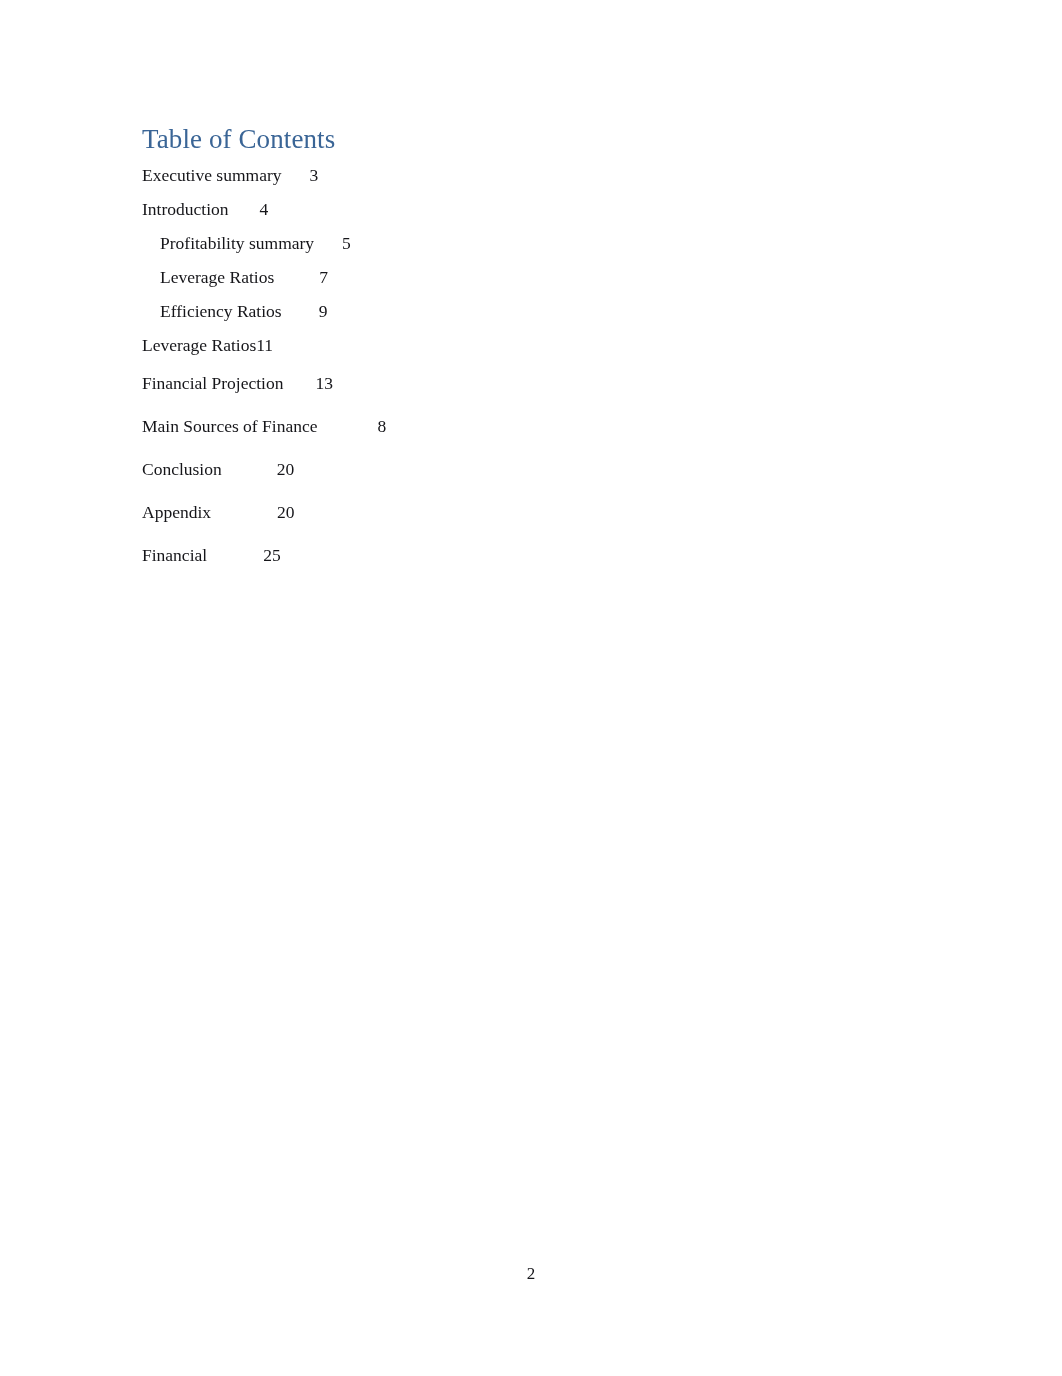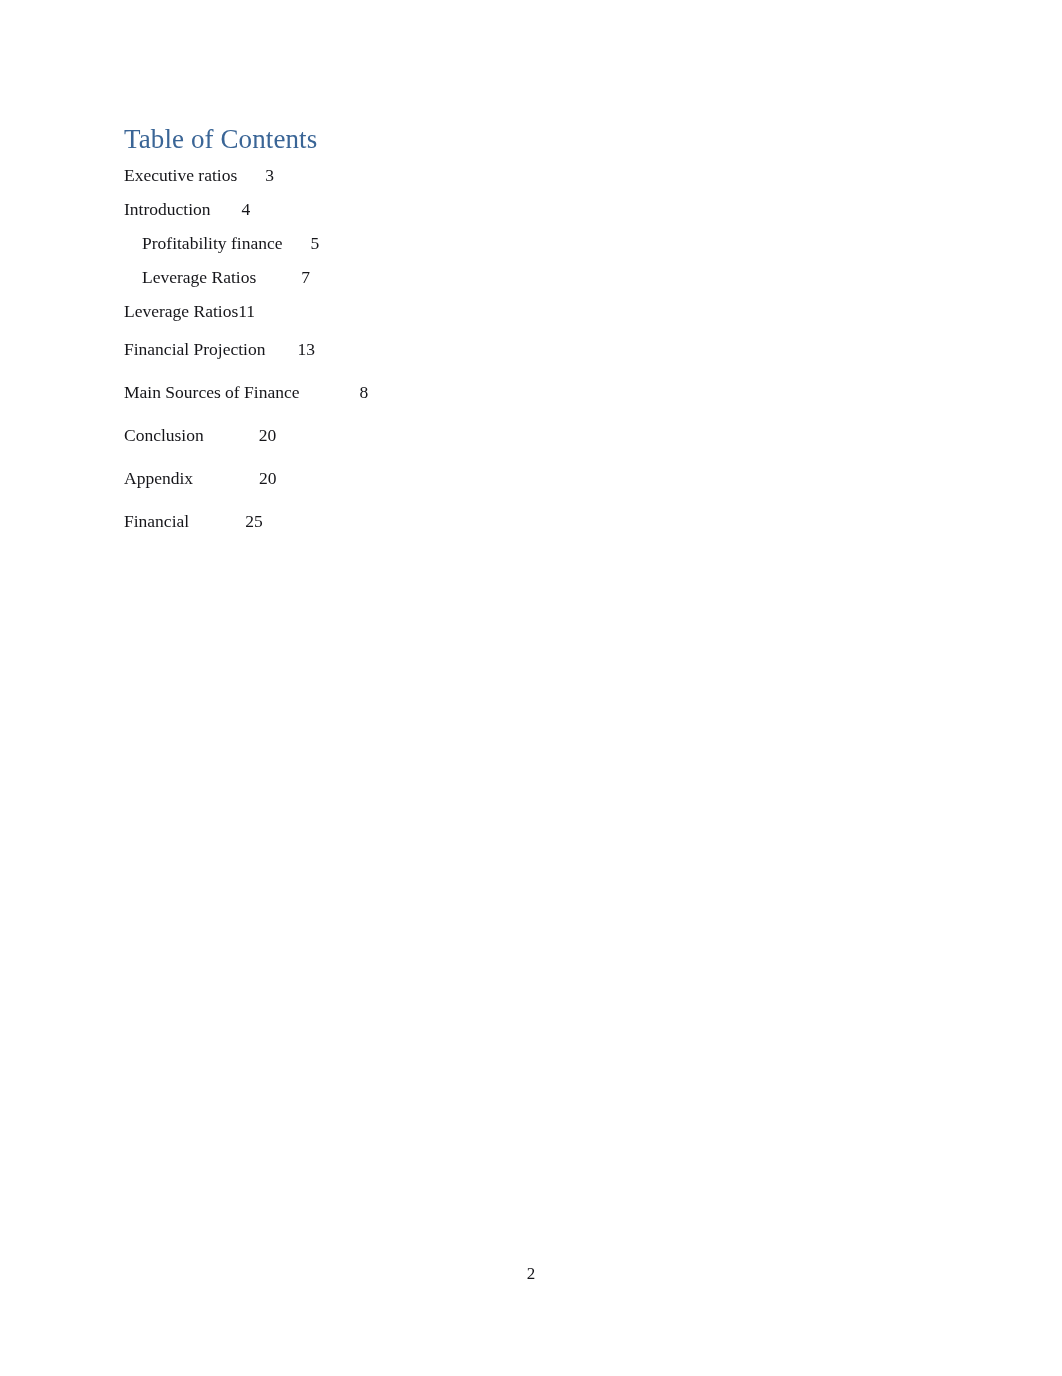--- a/index.html
+++ b/index.html
@@ -14,21 +14,21 @@
     width: 1062px;
     height: 1376px;
     background: #ffffff;
     overflow: hidden;
     font-family: "Liberation Serif", "DejaVu Serif", serif;
     -webkit-font-smoothing: antialiased;
   }
 
   .content {
     position: absolute;
-    left: 124px;
+    left: 142px;
     top: 122px;
     width: 810px;
   }
 
   .toc-title {
     font-family: "Liberation Serif", "DejaVu Serif", serif;
     font-size: 27px;
     line-height: 34px;
     font-weight: normal;
     color: #3a6596;
@@ -102,24 +102,25 @@
 </head>
 <body>
 
 <div class="page">
 
   <div class="content">
 
     <h1 class="toc-title">Table of Contents</h1>
 
     <div class="toc-list">
-        <div class="toc-entry tight level-1"><span class="toc-label">Executive ratios</span><span class="tab" style="width: 28px;"></span><span class="toc-pageno">3</span></div>
+        <div class="toc-entry tight level-1"><span class="toc-label">Executive summary</span><span class="tab" style="width: 28px;"></span><span class="toc-pageno">3</span></div>
         <div class="toc-entry tight level-1"><span class="toc-label">Introduction</span><span class="tab" style="width: 31px;"></span><span class="toc-pageno">4</span></div>
-        <div class="toc-entry tight level-2"><span class="toc-label">Profitability finance</span><span class="tab" style="width: 28px;"></span><span class="toc-pageno">5</span></div>
+        <div class="toc-entry tight level-2"><span class="toc-label">Profitability summary</span><span class="tab" style="width: 28px;"></span><span class="toc-pageno">5</span></div>
         <div class="toc-entry tight level-2"><span class="toc-label">Leverage Ratios</span><span class="tab" style="width: 45px;"></span><span class="toc-pageno">7</span></div>
+        <div class="toc-entry tight level-2"><span class="toc-label">Efficiency Ratios</span><span class="tab" style="width: 37px;"></span><span class="toc-pageno">9</span></div>
         <div class="toc-entry tight level-1"><span class="toc-label">Leverage Ratios</span><span class="tab" style="width: 0px;"></span><span class="toc-pageno">11</span></div>
         <div class="toc-entry loose level-1"><span class="toc-label">Financial Projection</span><span class="tab" style="width: 32px;"></span><span class="toc-pageno">13</span></div>
         <div class="toc-entry loose level-1"><span class="toc-label">Main Sources of Finance</span><span class="tab" style="width: 60px;"></span><span class="toc-pageno">8</span></div>
         <div class="toc-entry loose level-1"><span class="toc-label">Conclusion</span><span class="tab" style="width: 55px;"></span><span class="toc-pageno">20</span></div>
         <div class="toc-entry loose level-1"><span class="toc-label">Appendix</span><span class="tab" style="width: 66px;"></span><span class="toc-pageno">20</span></div>
         <div class="toc-entry loose level-1"><span class="toc-label">Financial</span><span class="tab" style="width: 56px;"></span><span class="toc-pageno">25</span></div>
       </div>
 
   </div>
 

